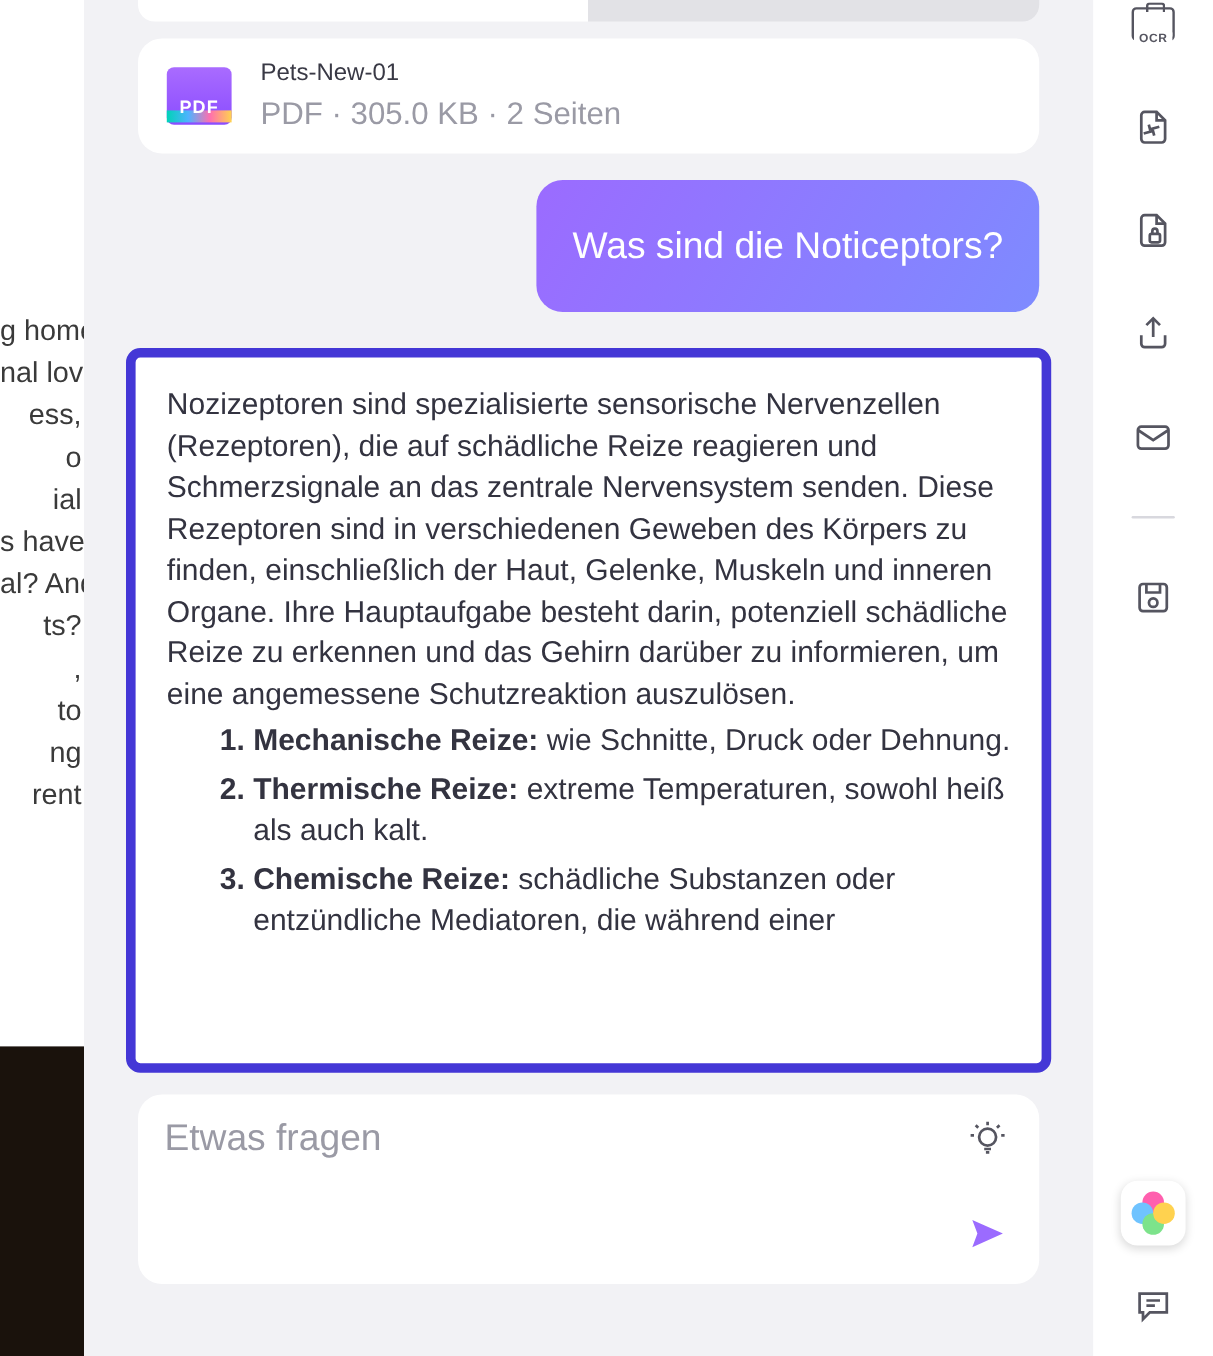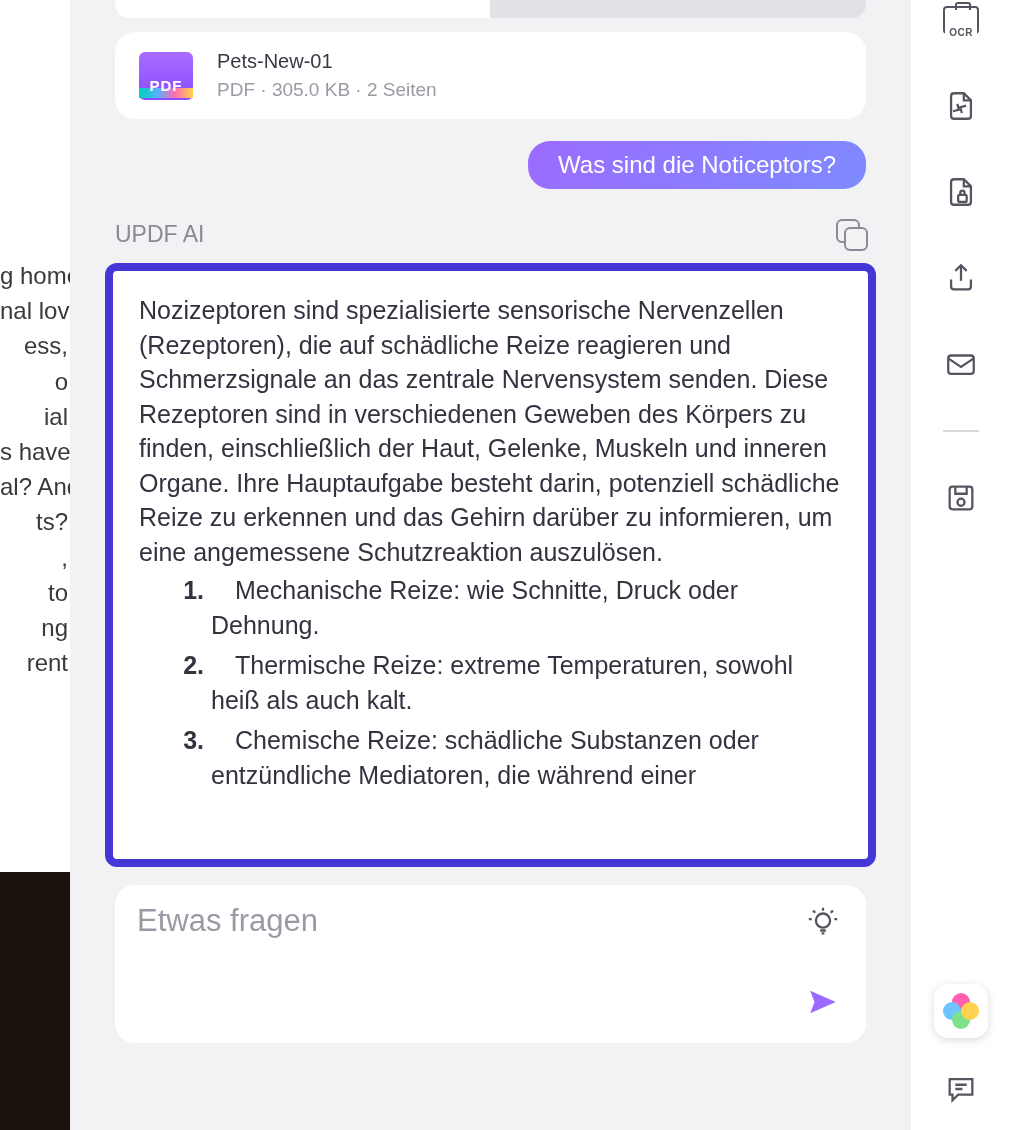--- a/index.html
+++ b/index.html
@@ -39,25 +39,25 @@
   }
   .pdf-badge::before{
     content:""; position:absolute; left:0; right:0; top:36px; height:10px;
     background: linear-gradient(90deg,#00d3b8,#4fb3ff,#ff6fae,#ffd24f);
   }
   .pdf-badge .txt{
     position:absolute; left:0; right:0; bottom:6px; text-align:center;
     color:#fff; font-weight:700; font-size:15px; letter-spacing:1px;
   }
   .file-meta .name { font-size: 20px; color:#393945; margin-bottom:6px;}
-  .file-meta .sub  { font-size: 19px; color:#9a9aa5;}
+  .file-meta .sub  { font-size: 26px; color:#9a9aa5;}
   .user-row { display:flex; justify-content:flex-end; margin: 0 25px 30px 25px;}
   .user-bubble{
     background: linear-gradient(120deg,#9b6bff,#7e8bff);
-    color:#fff; font-size:24px; padding: 10px 30px;
+    color:#fff; font-size:31px; padding: 37px 30px;
     border-radius: 22px;
   }
   .ai-header{
     display:flex; align-items:center; justify-content:space-between;
     margin: 0 25px 14px 25px;
   }
   .ai-header .label{ color:#8a8a96; font-size:23px;}
   .copy-icon{ display:inline-block; width:30px; height:30px; position:relative;}
   .copy-icon::before,.copy-icon::after{
     content:""; position:absolute; border:2px solid #8a8a96; border-radius:6px;
@@ -68,21 +68,21 @@
   .answer-box{
     margin: 0 15px 18px 15px;
     border: 8px solid #4437d6; border-radius: 12px;
     background:#fff; padding: 22px 26px;
     font-size: 25px; color:#333340; line-height:1.38;
     height: 604px; overflow:hidden;
   }
   .answer-box p{ margin-bottom: 2px;}
   .answer-box ol{ margin-left: 72px; margin-top:4px;}
   .answer-box li{ margin-bottom: 6px;}
-  .answer-box li .bold{ font-weight:400;margin-left:24px;}
+  .answer-box li .bold{ font-weight:700;}
   .answer-box li::marker{ font-weight:700;}
   .input-card{
     margin: 0 25px 24px 25px;
     background:#fff; border-radius:20px;
     height: 158px; position:relative;
     padding: 18px 22px;
   }
   .input-card .ph{
     font-size:31px; color:#9a9aa5;
   }
@@ -179,24 +179,20 @@
       <div class="file-meta">
         <div class="name">Pets-New-01</div>
         <div class="sub">PDF · 305.0 KB · 2 Seiten</div>
       </div>
     </div>
 
     <div class="user-row">
       <div class="user-bubble">Was sind die Noticeptors?</div>
     </div>
 
-    <div class="ai-header">
-      <span class="label">UPDF AI</span>
-      <span class="copy-icon"></span>
-    </div>
 
     <div class="answer-box">
       <p>Nozizeptoren sind spezialisierte sensorische Nervenzellen (Rezeptoren), die auf schädliche Reize reagieren und Schmerzsignale an das zentrale Nervensystem senden. Diese Rezeptoren sind in verschiedenen Geweben des Körpers zu finden, einschließlich der Haut, Gelenke, Muskeln und inneren Organe. Ihre Hauptaufgabe besteht darin, potenziell schädliche Reize zu erkennen und das Gehirn darüber zu informieren, um eine angemessene Schutzreaktion auszulösen.</p>
       <ol id="answer-list">
           <li><span class="bold">Mechanische Reize:</span><span> wie Schnitte, Druck oder Dehnung.</span></li>
           <li><span class="bold">Thermische Reize:</span><span> extreme Temperaturen, sowohl heiß als auch kalt.</span></li>
           <li><span class="bold">Chemische Reize:</span><span> schädliche Substanzen oder entzündliche Mediatoren, die während einer</span></li>
         </ol>
     </div>
 

